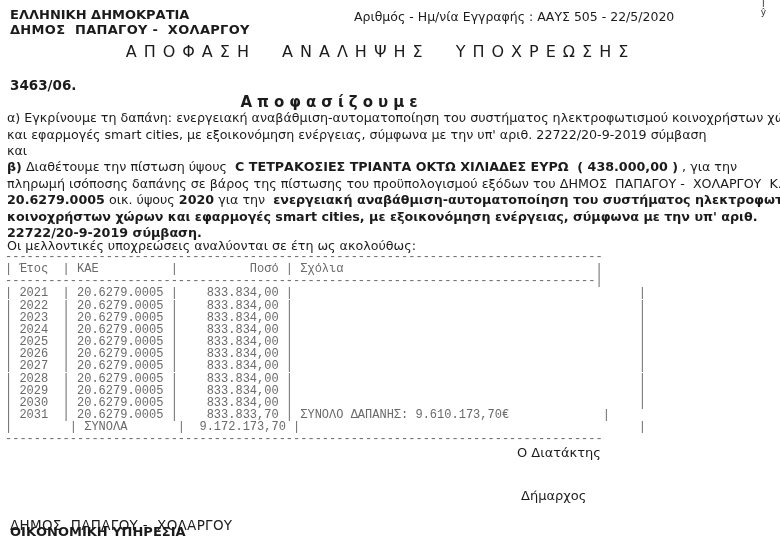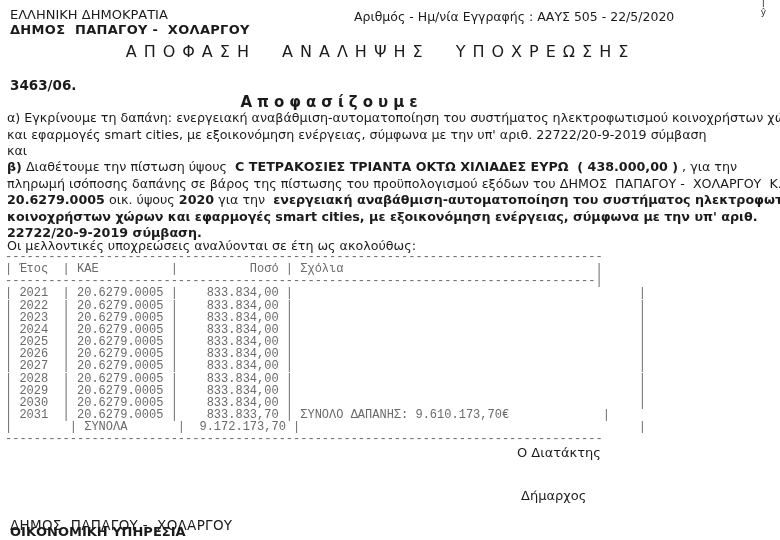--- a/index.html
+++ b/index.html
@@ -2,21 +2,21 @@
 <html lang="el"><head>
 <meta charset="utf-8">
 <style>
   html,body{margin:0;padding:0;background:#fff;}
   .page{
     position:relative;width:780px;height:540px;background:#ffffff;
     font-family:"DejaVu Sans","Liberation Sans",sans-serif;
     color:#1b1b1b;overflow:hidden;
   }
   .abs{position:absolute;}
-  .org-line1{left:10px;top:7px;font-size:13px;font-weight:normal;white-space:pre;}
+  .org-line1{left:10px;top:7px;font-size:13px;font-weight:bold;white-space:pre;}
   .org-line2{left:10px;top:22px;font-size:13px;font-weight:bold;white-space:pre;letter-spacing:.3px;}
   .registry{left:354px;top:9px;font-size:12.5px;white-space:pre;}
   .corner{right:14px;top:0;font-size:9px;line-height:8px;color:#333;text-align:center;white-space:pre;}
   .title-line{left:0;width:761px;text-align:center;font-size:16px;letter-spacing:7px;word-spacing:14px;white-space:pre;}
   .title1{top:42px;}
   .title2{top:60px;}
   .protocol{left:10px;top:77px;font-size:13.5px;font-weight:bold;}
   .decision-heading{left:0;width:663px;top:93px;text-align:center;font-size:15px;font-weight:bold;letter-spacing:5px;}
   .para{left:7px;width:772px;font-size:12.7px;line-height:16.5px;white-space:pre;}
   .para-a{top:110px;}

